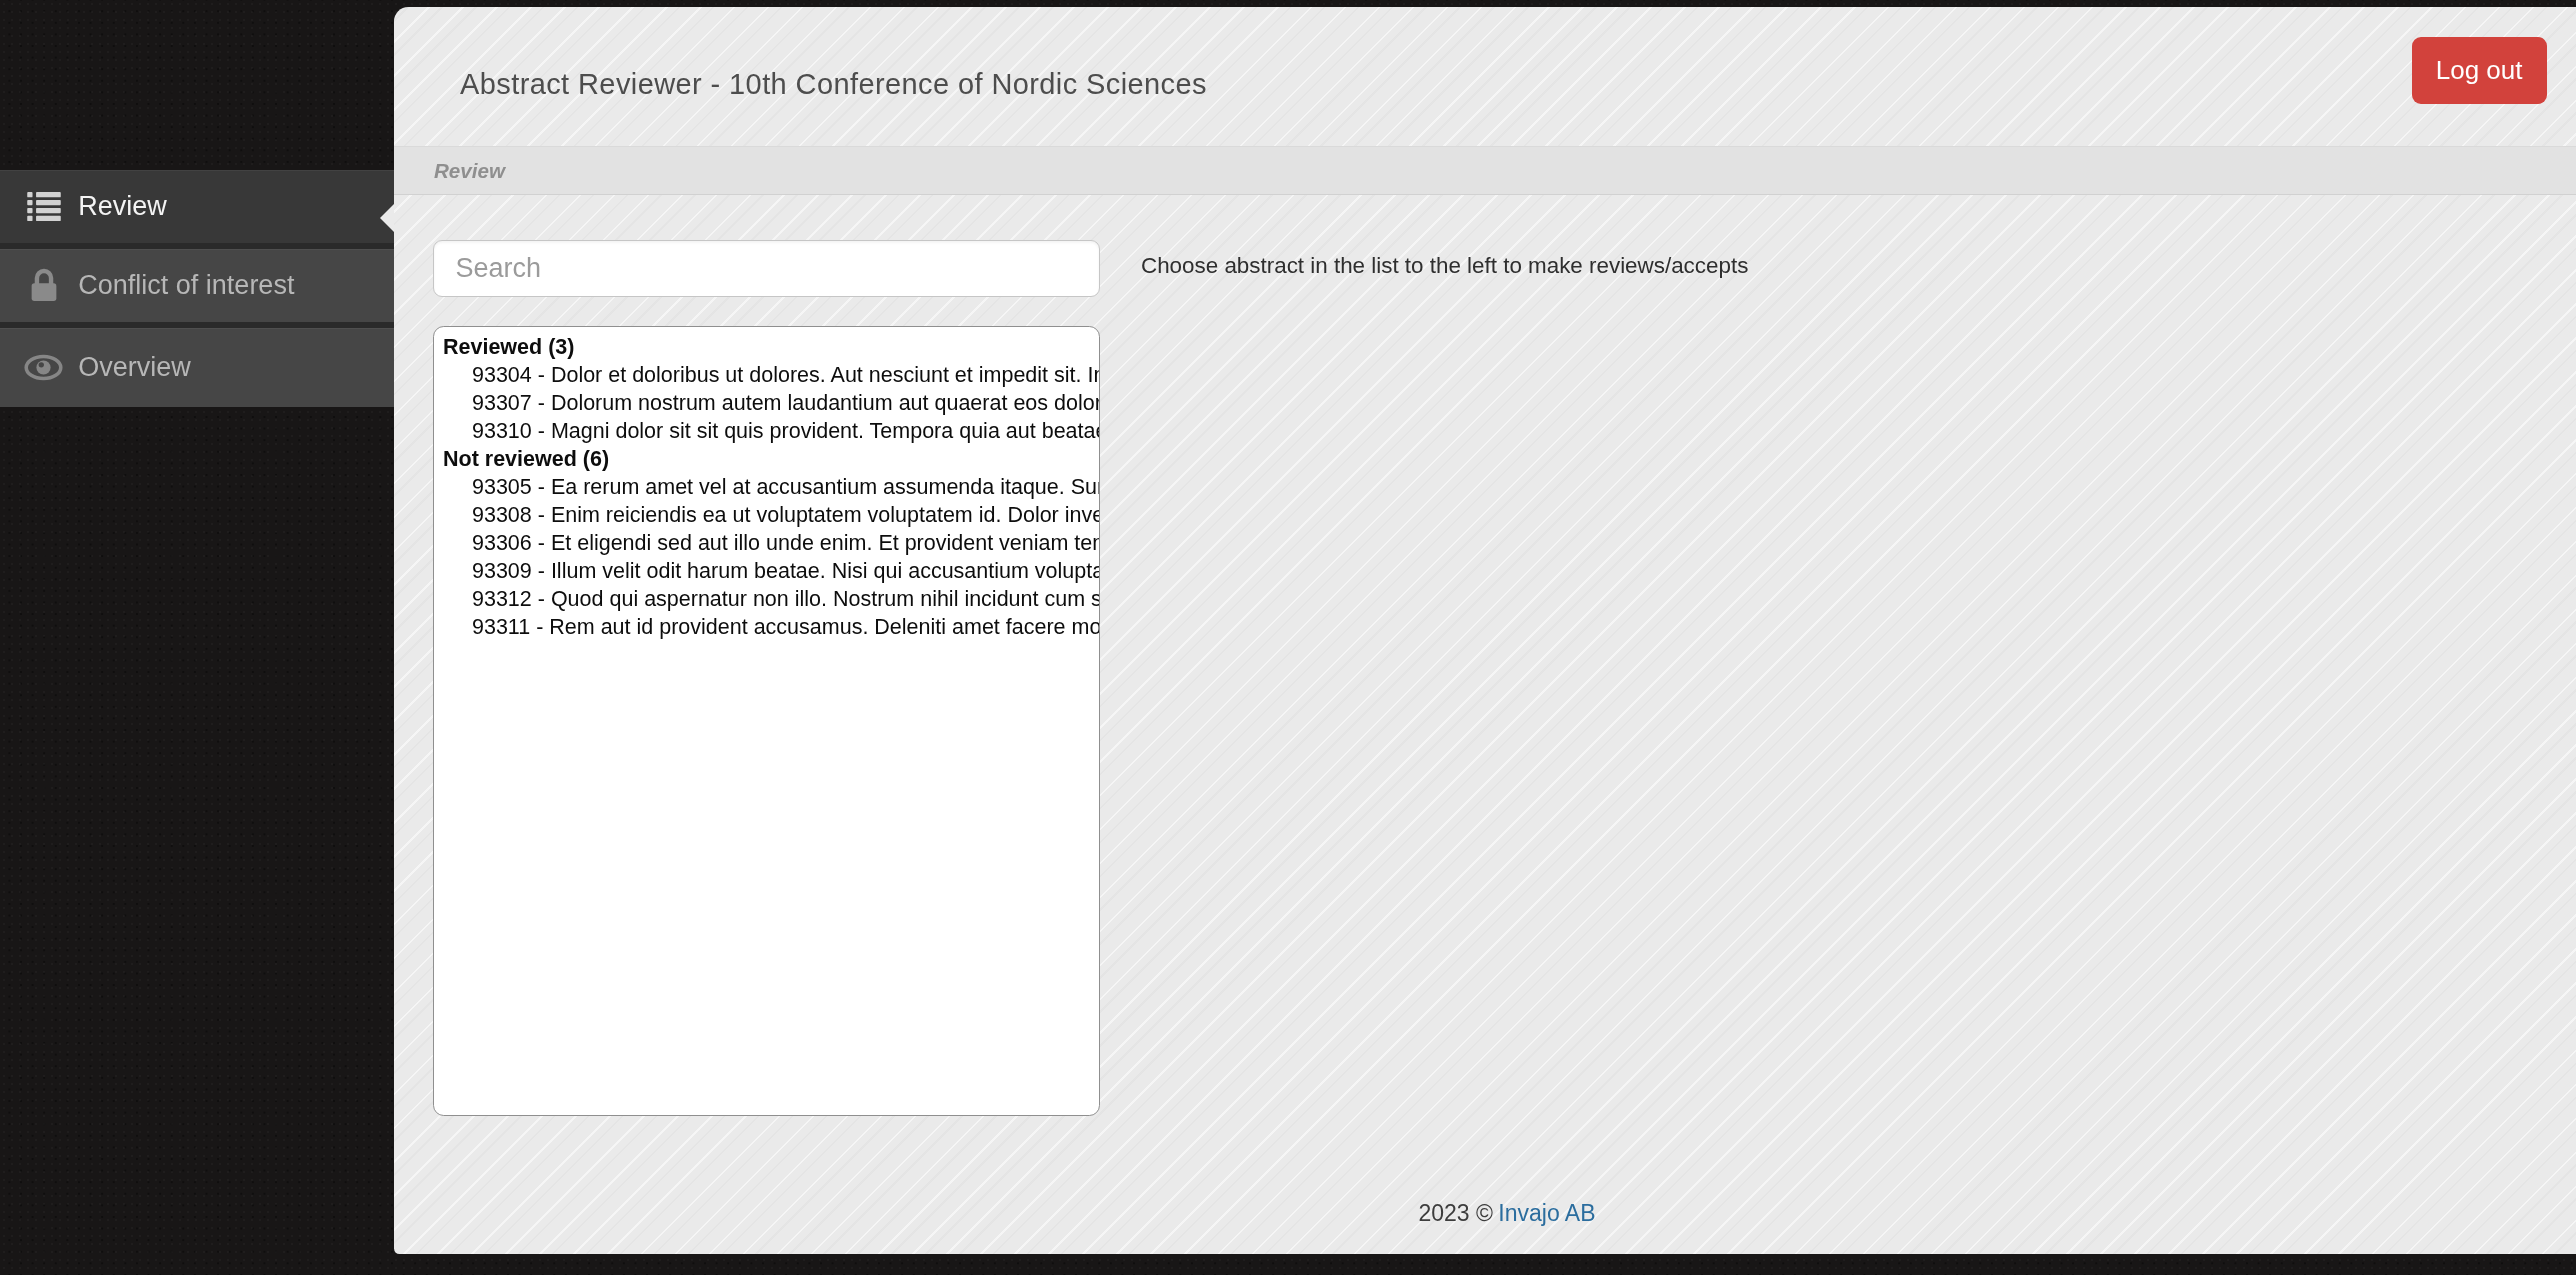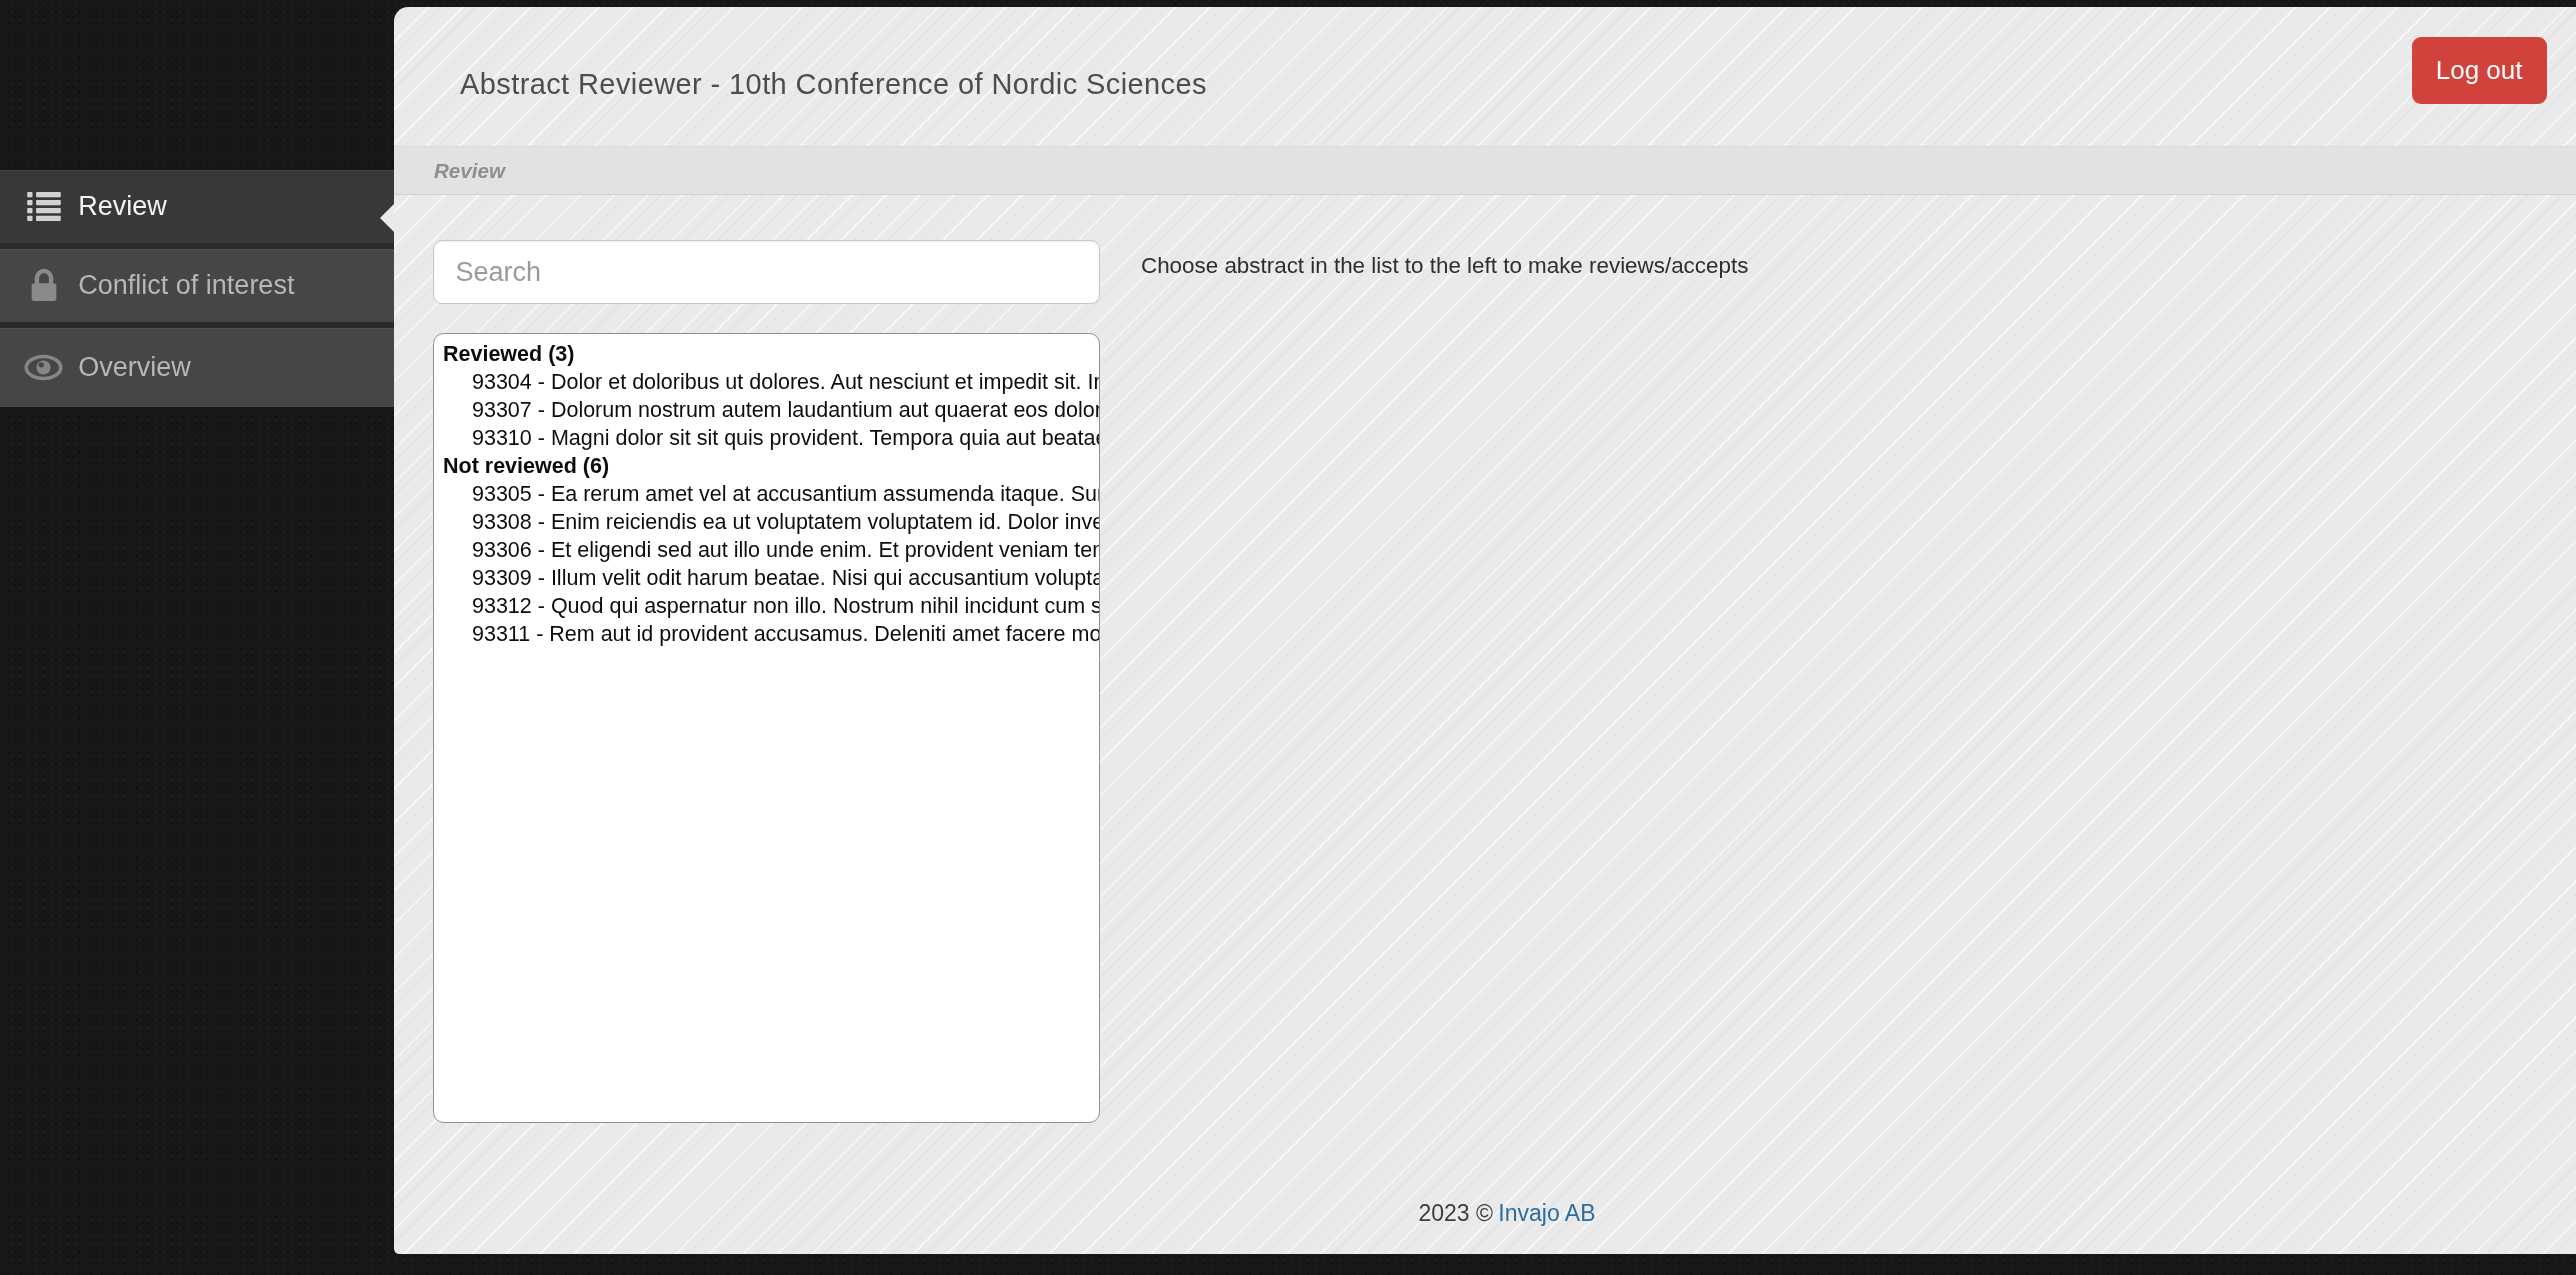--- a/index.html
+++ b/index.html
@@ -78,21 +78,21 @@
   }
   .breadcrumb-current {
     margin-left: 40px;
     font-size: 20.6px; font-style: italic; font-weight: bold; color: #8f8f8f;
   }
 
   .content { display: flex; align-items: flex-start; padding: 45px 0 0 39px; }
   .left-col { flex: 0 0 667px; width: 667px; }
 
   .search-input {
-    width: 100%; height: 64px; padding: 0 21.5px;
+    width: 100%; height: 57px; padding: 0 21.5px;
     font-size: 27px; font-family: inherit; color: #555;
     background: #ffffff;
     border: 1.8px solid #c6c6c6; border-radius: 9px;
     box-shadow: inset 0 1.8px 2.7px rgba(0,0,0,0.05);
     outline: none;
   }
   .search-input::placeholder { color: #9b9b9b; }
 
   .listbox {
     margin-top: 29px; height: 790px;

